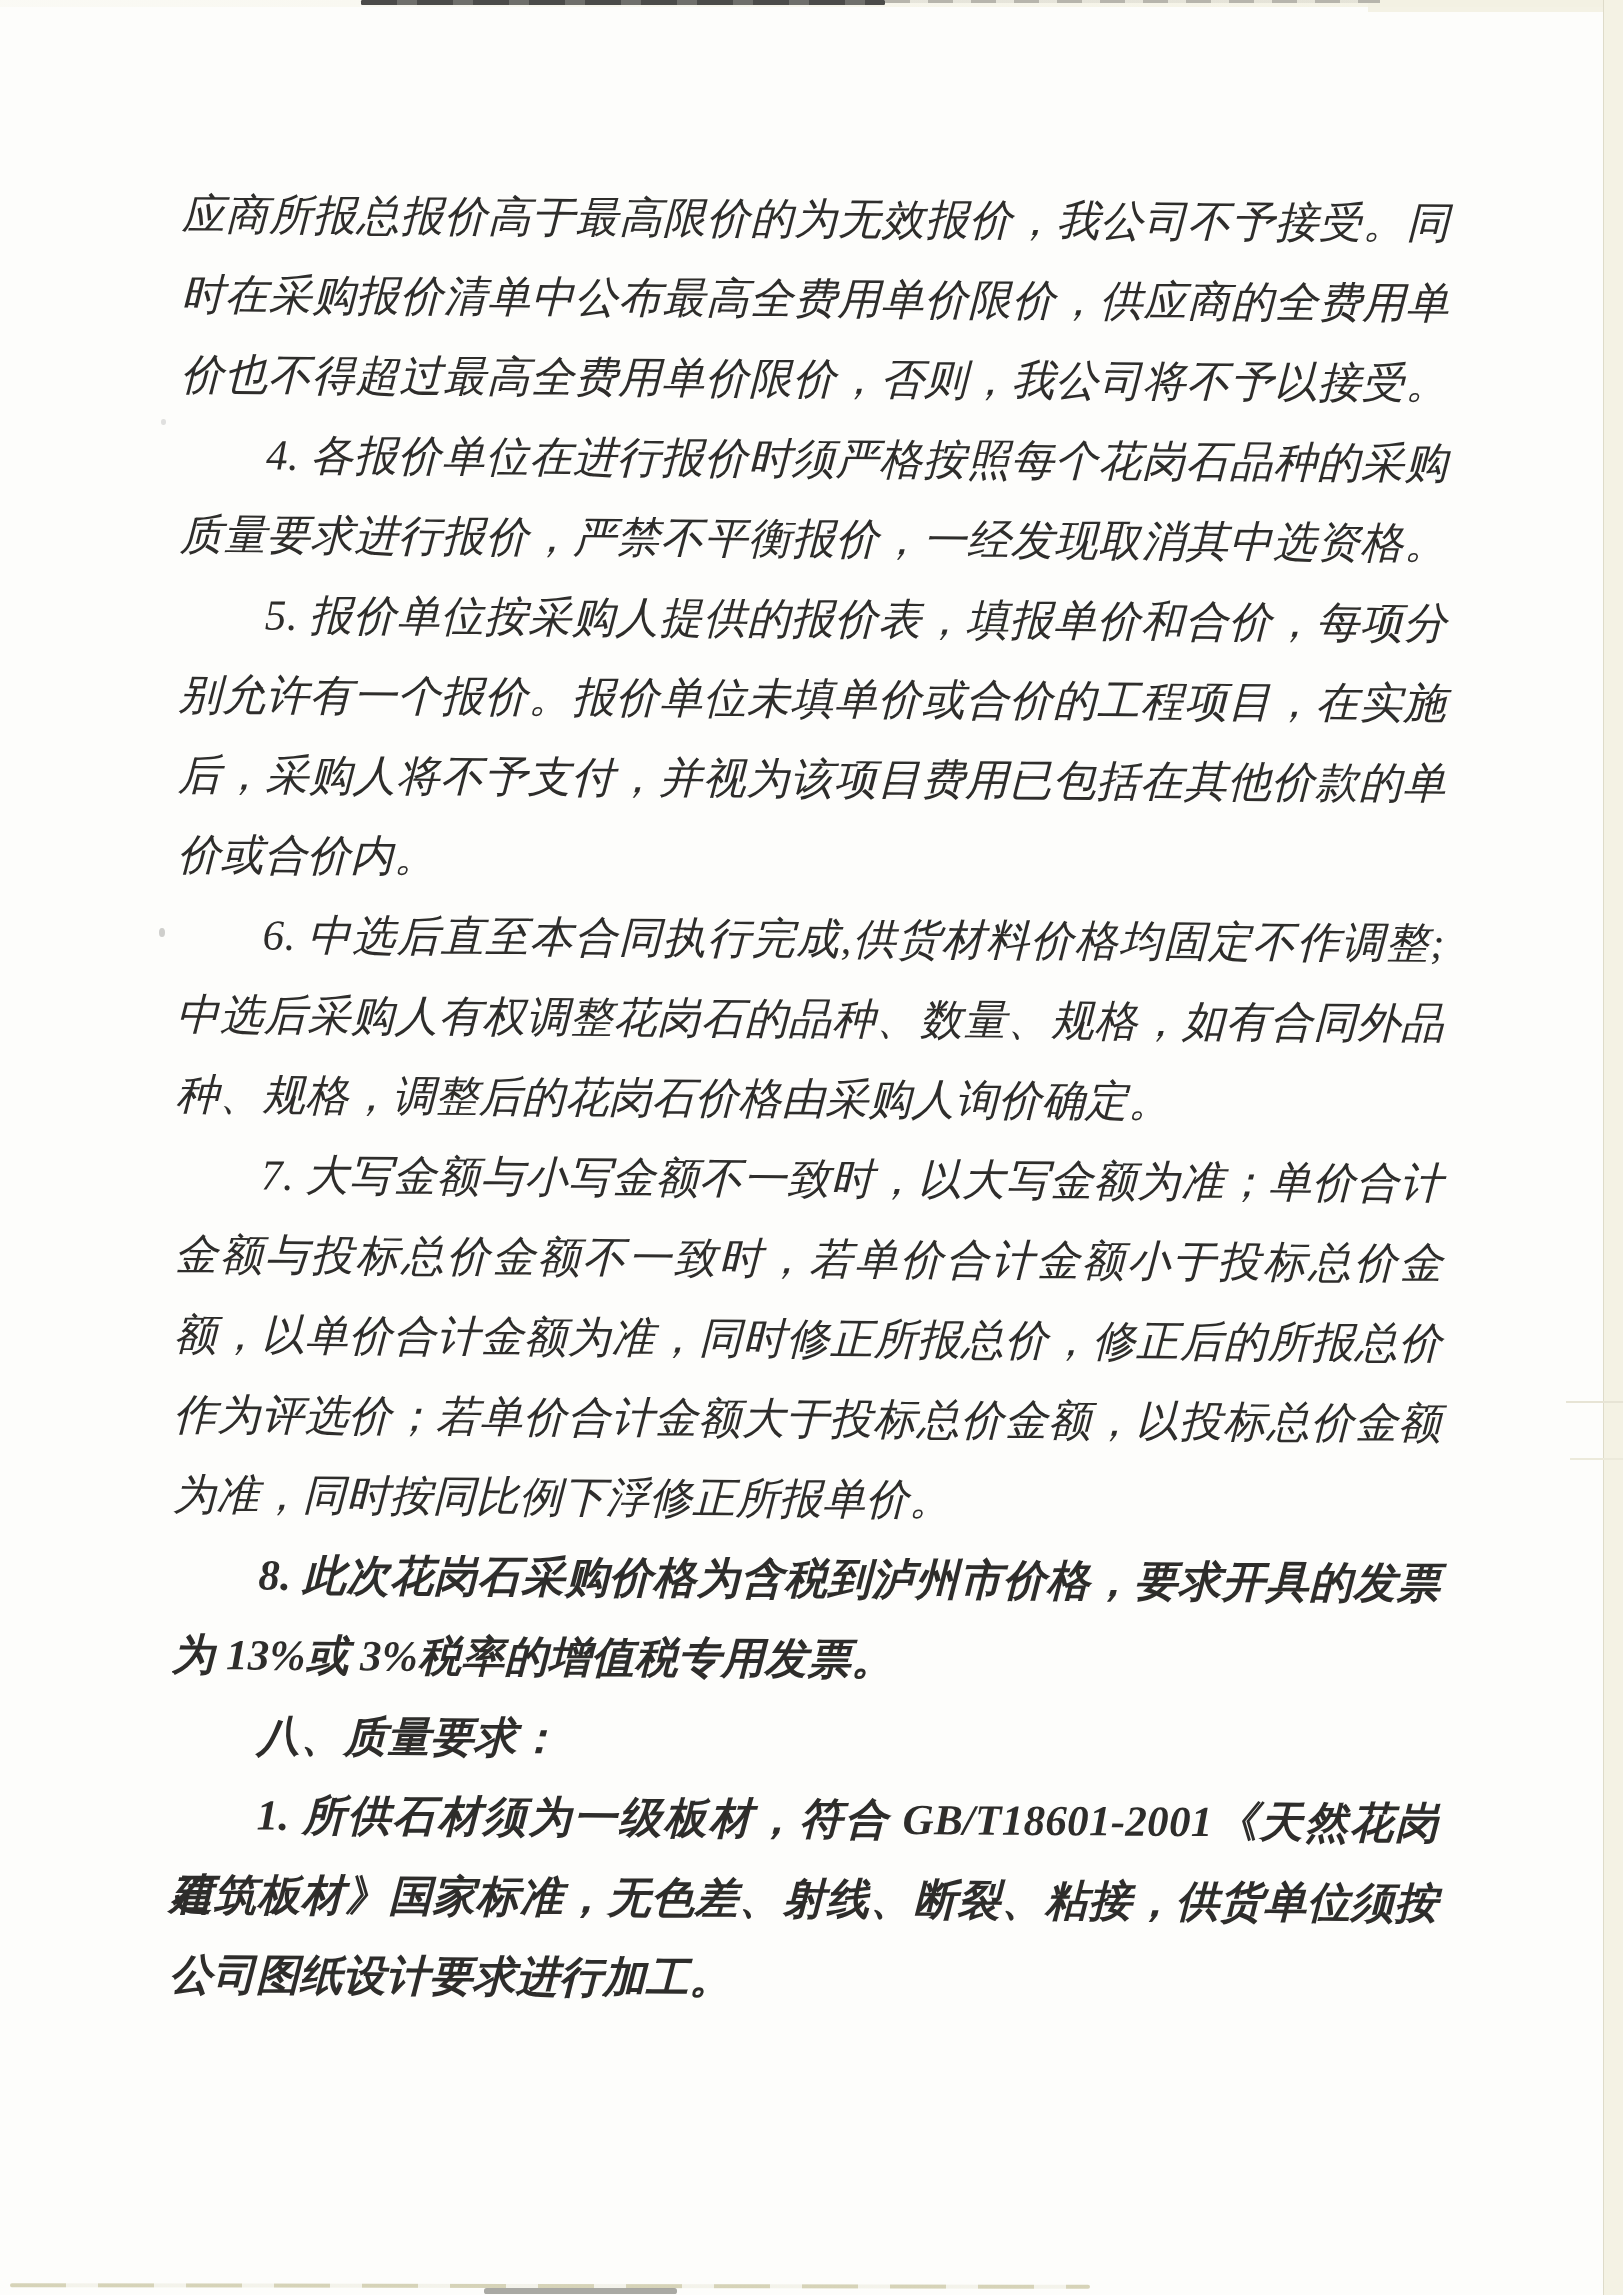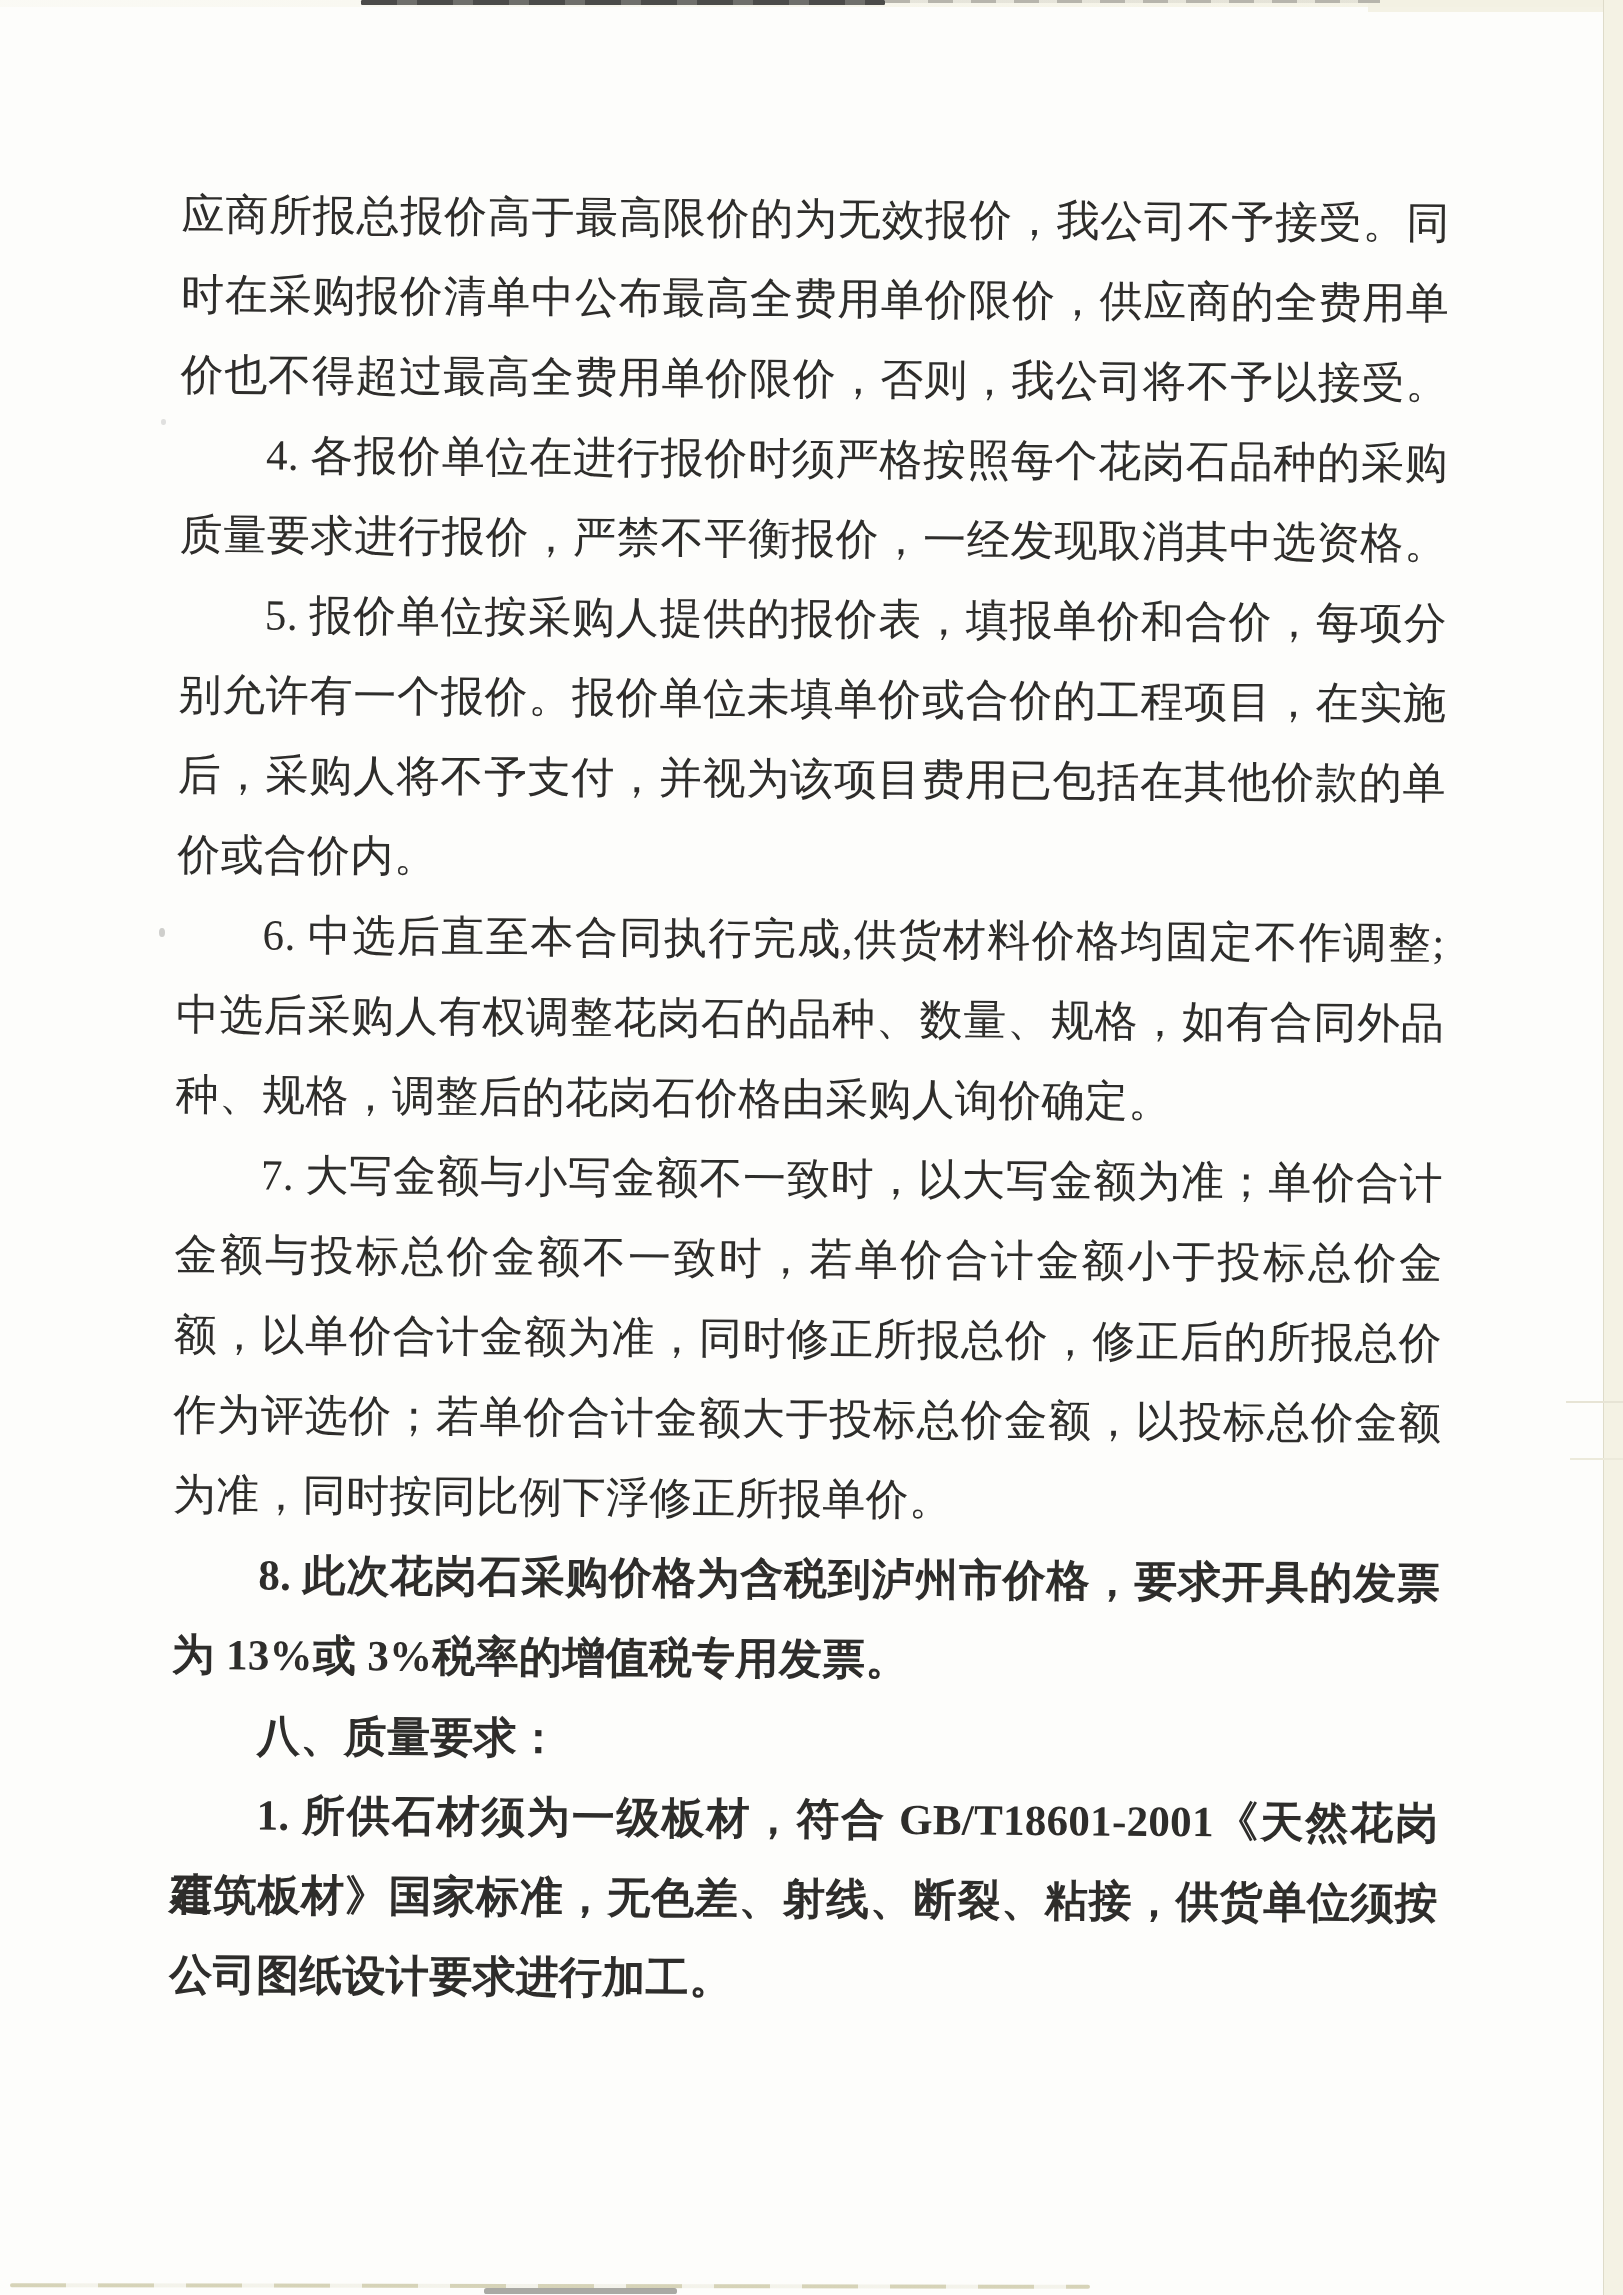--- a/index.html
+++ b/index.html
@@ -10,20 +10,21 @@
     width: 1623px;
     height: 2295px;
     position: relative;
     overflow: hidden;
     background: var(--paper, #fdfdfb);
   }
   .page {
     position: absolute;
     inset: 0;
     background: var(--paper, #fdfdfb);
+    font-style: italic;
   }
   
   .top-cream-bar {
     position: absolute;
     left: 0; top: 0;
     width: 1623px; height: 7.2px;
     background: linear-gradient(to right, rgba(243,241,226,0.25), rgba(243,241,226,0.95));
   }
   .top-cream-bar-right {
     position: absolute;

